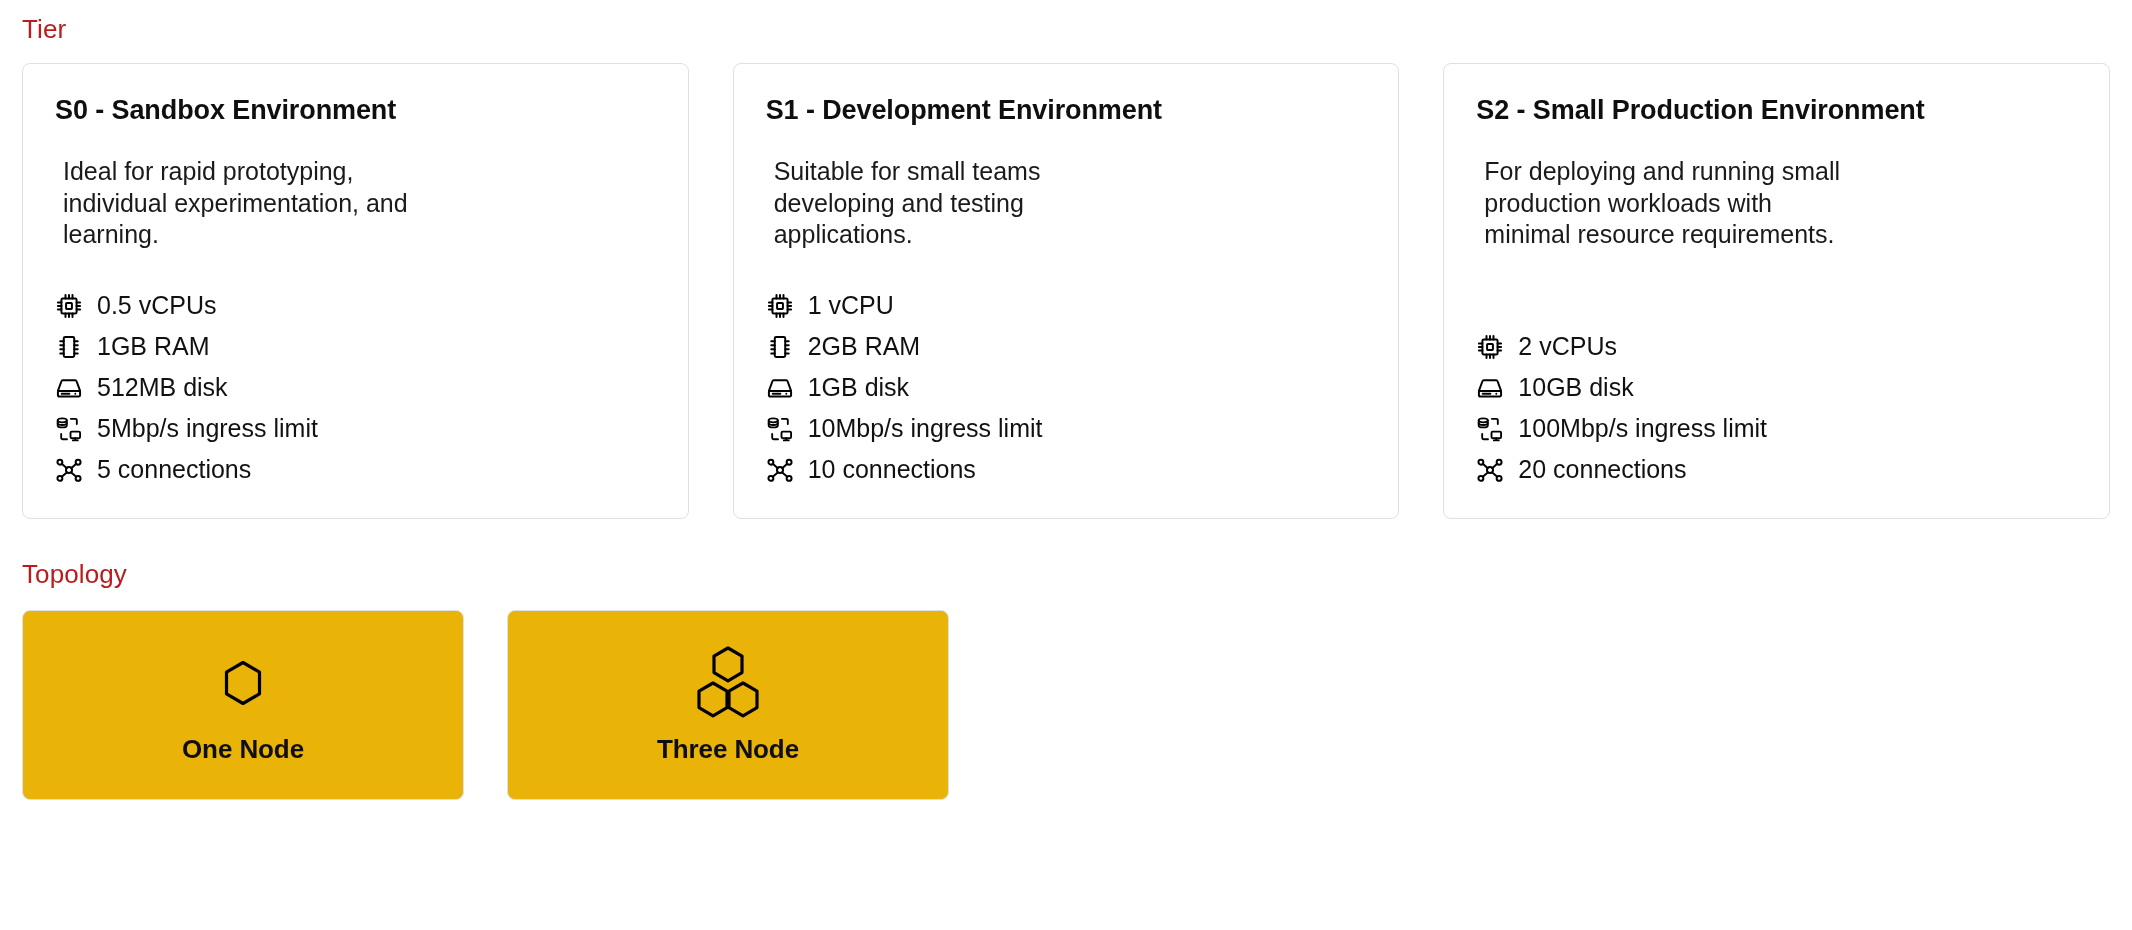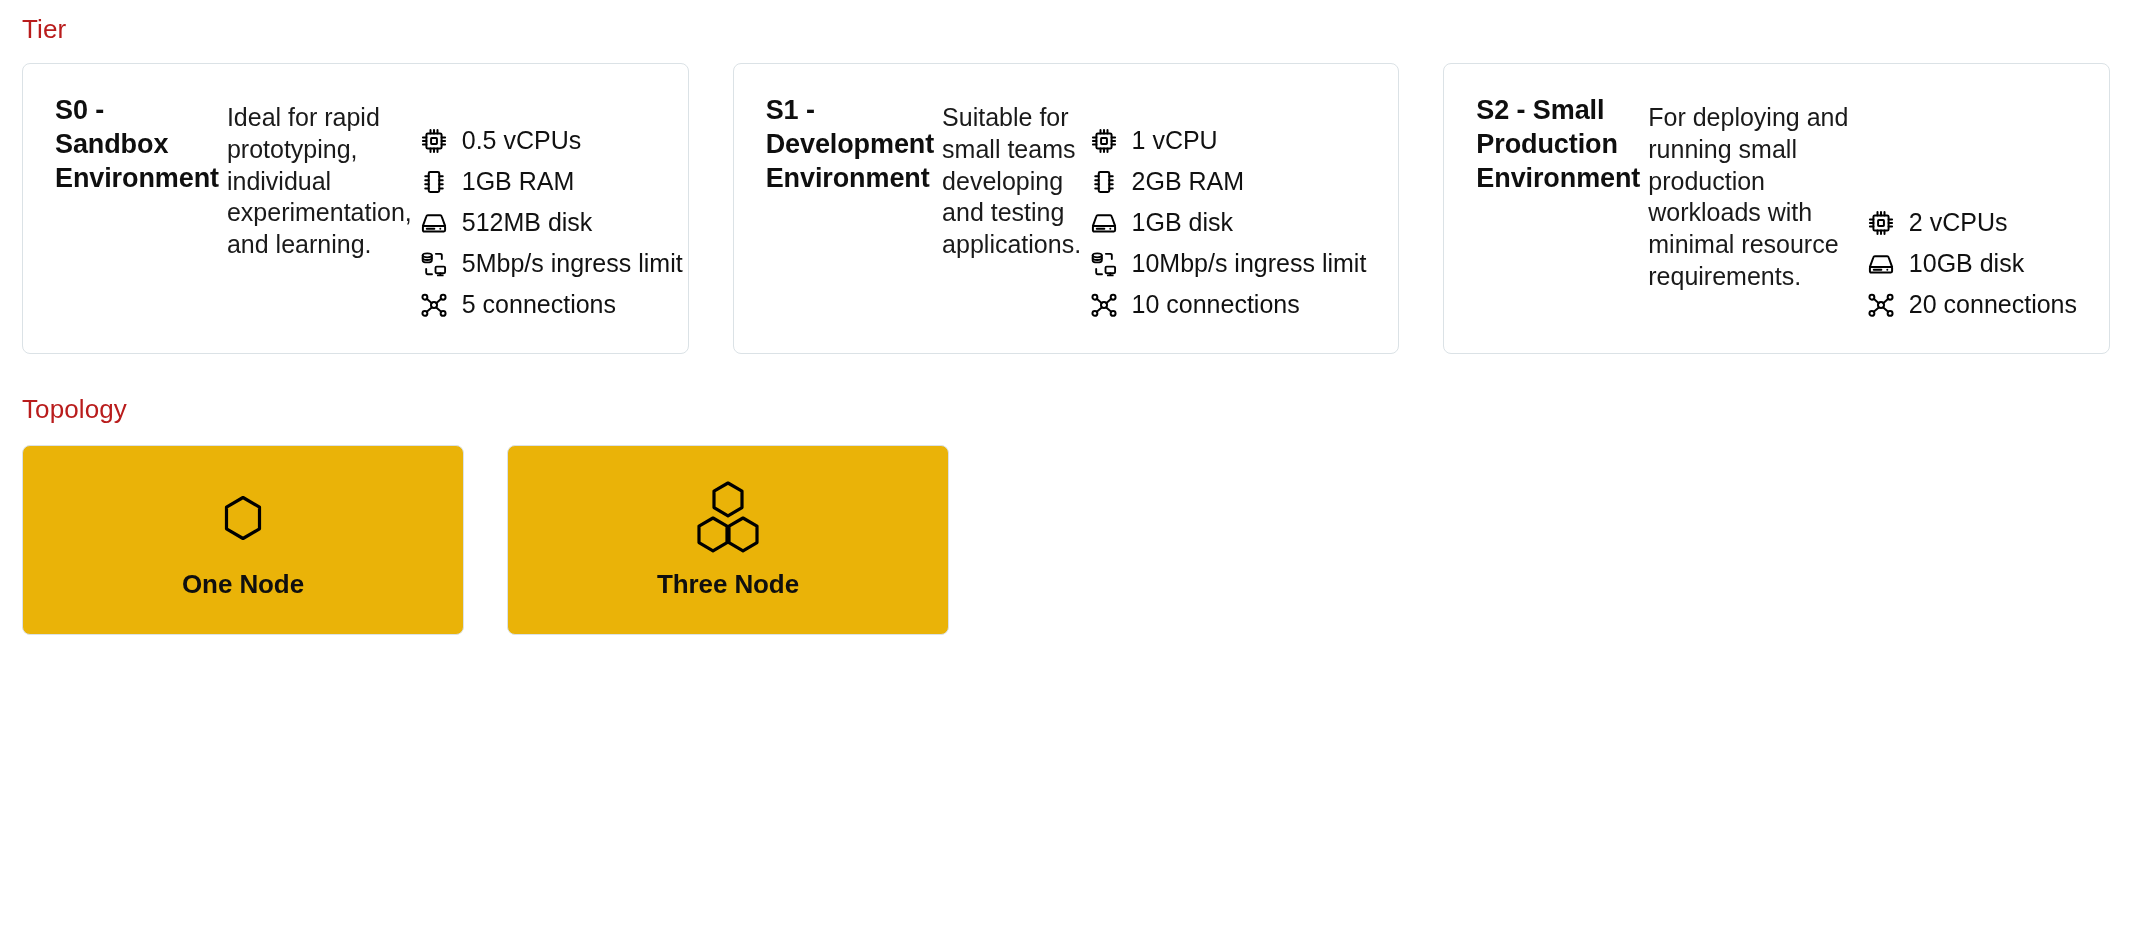--- a/index.html
+++ b/index.html
@@ -41,21 +41,21 @@
     align-items: stretch;
   }
   .tier-card {
     flex: 1 1 0;
     min-width: 0;
     border: 1.5px solid #dbe2e6;
     border-radius: 8px;
     background: #ffffff;
     padding: 30px 32px 28px 32px;
     display: flex;
-    flex-direction: row;
+    flex-direction: column;
   }
   .tier-title {
     font-size: 27px;
     font-weight: 700;
     line-height: 1.25;
     color: #0f0f0f;
     margin: 0 0 20px 0;
     letter-spacing: -0.1px;
   }
   .tier-desc {
@@ -281,20 +281,34 @@
         <li class="spec-item">
           <span class="spec-icon">
             <svg width="28" height="28" viewBox="0 0 24 24" fill="none" stroke="currentColor" stroke-width="1.7" stroke-linecap="round" stroke-linejoin="round">
               <path d="M2.5 14.5 5.5 6.2a1.3 1.3 0 0 1 1.25-.9h10.5a1.3 1.3 0 0 1 1.25.9l3 8.3"></path>
               <rect x="2.5" y="14.5" width="19" height="4.8" rx="1"></rect>
               <path d="M5.8 17h6.5"></path>
               <circle cx="17.4" cy="17" r="0.85" fill="currentColor" stroke="none"></circle>
             </svg>
           </span>
           <span class="spec-text">10GB disk</span>
+        </li>
+        <li class="spec-item">
+          <span class="spec-icon">
+            <svg width="28" height="28" viewBox="0 0 24 24" fill="none" stroke="currentColor" stroke-width="1.6" stroke-linecap="round" stroke-linejoin="round">
+              <ellipse cx="6.2" cy="4.6" rx="3.9" ry="1.7"></ellipse>
+              <path d="M2.3 4.6v4.3c0 .94 1.75 1.7 3.9 1.7s3.9-.76 3.9-1.7V4.6"></path>
+              <path d="M2.3 6.9c0 .94 1.75 1.7 3.9 1.7s3.9-.76 3.9-1.7"></path>
+              <path d="M13.6 3.3h3.9a1.2 1.2 0 0 1 1.2 1.2v3.3"></path>
+              <rect x="13.3" y="14.3" width="8.2" height="5.6" rx="1"></rect>
+              <path d="M17.4 19.9v1.9M15.3 21.8h4.2"></path>
+              <path d="M10.3 20.8H6.5a1.2 1.2 0 0 1-1.2-1.2v-3.3"></path>
+            </svg>
+          </span>
+          <span class="spec-text">100Mbp/s ingress limit</span>
         </li>
         <li class="spec-item">
           <span class="spec-icon">
             <svg width="28" height="28" viewBox="0 0 24 24" fill="none" stroke="currentColor" stroke-width="1.7" stroke-linecap="round" stroke-linejoin="round">
               <circle cx="12" cy="12" r="2.6"></circle>
               <circle cx="4.2" cy="5.3" r="2.1"></circle>
               <circle cx="19.8" cy="5.3" r="2.1"></circle>
               <circle cx="4.2" cy="19.2" r="2.1"></circle>
               <circle cx="19.8" cy="19.2" r="2.1"></circle>
               <path d="M5.8 6.7 10.1 10.4M18.2 6.7 13.9 10.4M5.8 17.8 10.1 14.1M18.2 17.8 13.9 14.1"></path>

